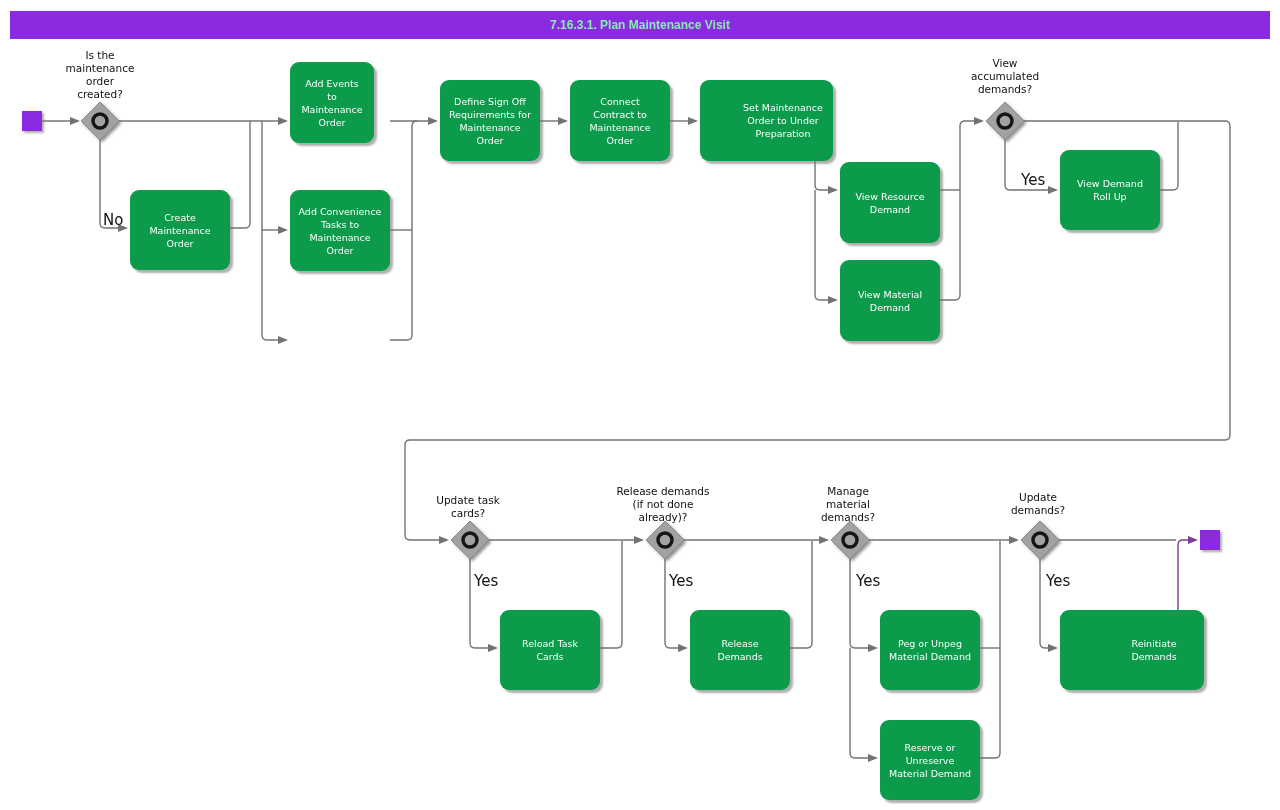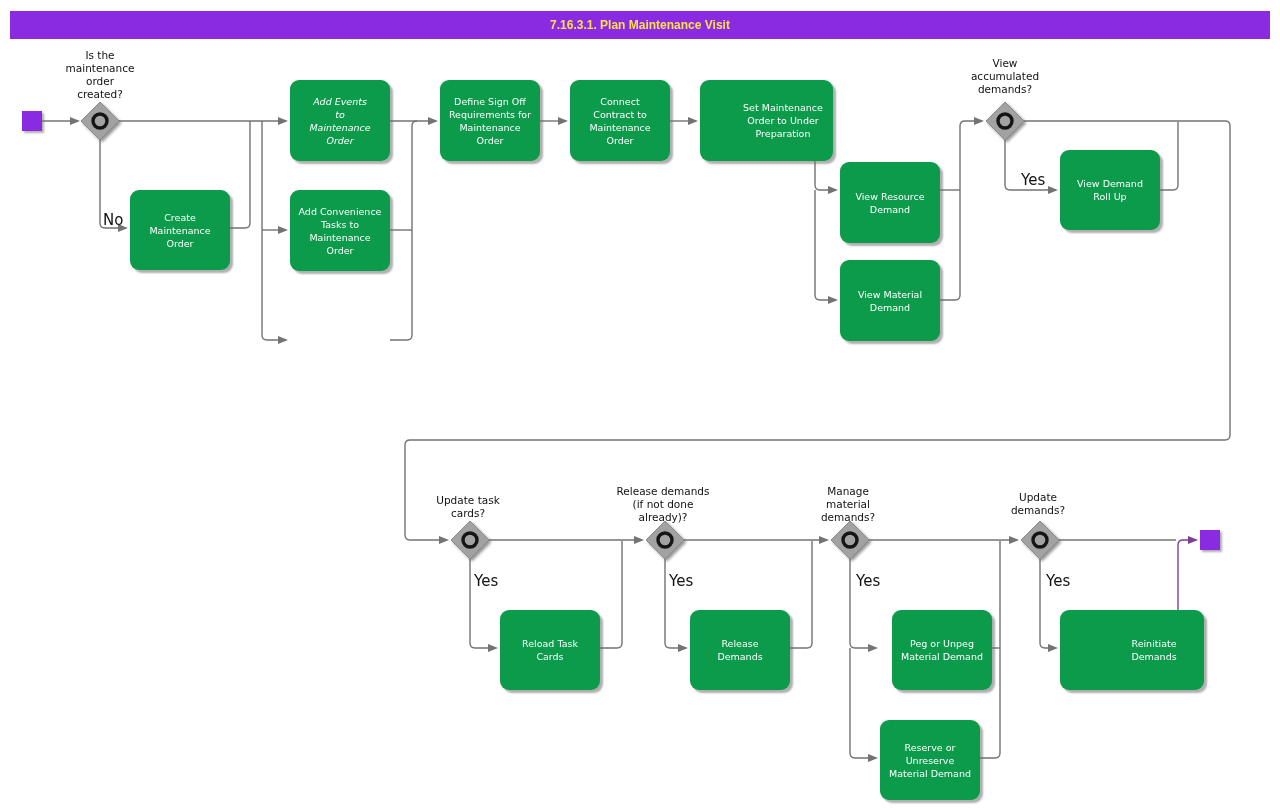--- a/index.html
+++ b/index.html
@@ -2,21 +2,21 @@
 <html><head>
 <meta charset="utf-8">
 <style>
   html, body { margin: 0; padding: 0; background: #ffffff; }
   .canvas {
     position: relative; width: 1280px; height: 810px; background: #ffffff;
     font-family: "DejaVu Sans", sans-serif; overflow: hidden;
   }
   .title-bar {
     position: absolute; left: 10px; top: 11px; width: 1260px; height: 28px;
-    background: #8A2BE2; color: #fde047; display: flex; align-items: center;
+    background: #8A2BE2; color: #86efac; display: flex; align-items: center;
     justify-content: center; font-weight: bold; font-size: 12px;
     font-family: "Liberation Sans", sans-serif;
   }
   .edges { position: absolute; left: 0; top: 0; }
   .activity {
     position: absolute; background: #0B9B4B; border-radius: 9px; color: #ffffff;
     display: flex; align-items: center; justify-content: center; text-align: center;
     font-size: 9.5px; line-height: 13px; white-space: pre-line;
     box-shadow: 3px 3px 2px rgba(110,110,110,0.55); cursor: pointer;
   }
@@ -147,21 +147,21 @@
   <div class="elabel" style="left:103px; top:211px;">No</div>
   <div class="elabel" style="left:1021px; top:171px;">Yes</div>
   <div class="elabel" style="left:474px; top:572px;">Yes</div>
   <div class="elabel" style="left:669px; top:572px;">Yes</div>
   <div class="elabel" style="left:856px; top:572px;">Yes</div>
   <div class="elabel" style="left:1046px; top:572px;">Yes</div>
 
   <div class="activity" style="left:130px; top:190px; width:100px; height:80px;">Create
 Maintenance
 Order</div>
-  <div class="activity" style="left:290px; top:80px; width:100px; height:81px;font-style:italic;">Add Events
+  <div class="activity" style="left:290px; top:62px; width:84px; height:81px;">Add Events
 to
 Maintenance
 Order</div>
   <div class="activity" style="left:290px; top:190px; width:100px; height:81px;">Add Convenience
 Tasks to
 Maintenance
 Order</div>
   <div class="activity" style="left:440px; top:80px; width:100px; height:81px;">Define Sign Off
 Requirements for
 Maintenance
@@ -176,21 +176,21 @@
   <div class="activity" style="left:840px; top:150px; width:100px; height:81px;margin-top:12px;">View Resource
 Demand</div>
   <div class="activity" style="left:840px; top:260px; width:100px; height:81px;">View Material
 Demand</div>
   <div class="activity" style="left:1060px; top:150px; width:100px; height:80px;">View Demand
 Roll Up</div>
   <div class="activity" style="left:500px; top:610px; width:100px; height:80px;">Reload Task
 Cards</div>
   <div class="activity" style="left:690px; top:610px; width:100px; height:80px;">Release
 Demands</div>
-  <div class="activity" style="left:880px; top:610px; width:100px; height:80px;margin-left:12px;">Peg or Unpeg
+  <div class="activity" style="left:880px; top:610px; width:100px; height:80px;">Peg or Unpeg
 Material Demand</div>
   <div class="activity" style="left:880px; top:720px; width:100px; height:80px;">Reserve or
 Unreserve
 Material Demand</div>
   <div class="activity" style="left:1060px; top:610px; width:100px; height:80px;padding-left:44px;">Reinitiate
 Demands</div>
 
 </div>
 
 </body></html>

